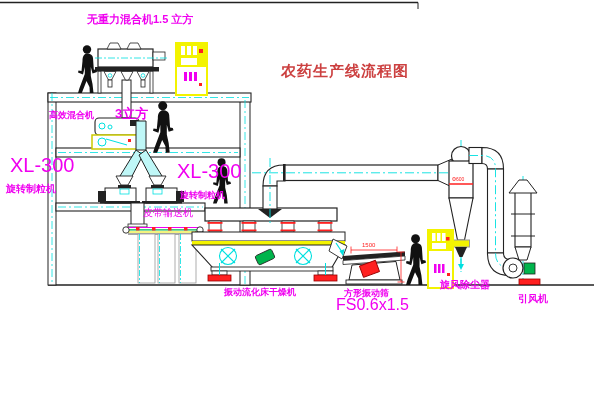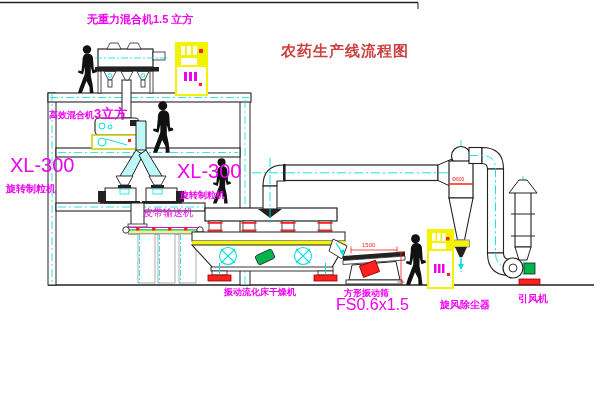--- a/index.html
+++ b/index.html
@@ -4,37 +4,37 @@
 <style>
   html,body{margin:0;padding:0;background:#fff;}
   #stage{
     position:relative;width:600px;height:403px;background:#ffffff;overflow:hidden;
     font-family:"Liberation Sans","DejaVu Sans",sans-serif;
   }
   #stage svg{position:absolute;left:0;top:0;}
   .lbl{position:absolute;white-space:nowrap;line-height:1;}
   .magenta{color:#f000f0;}
   .red{color:#ff2020;}
-  .title-wrap{position:absolute;left:281px;top:32px;display:flex;align-items:flex-start;color:#cc4040;justify-content:flex-end;}
+  .title-wrap{position:absolute;left:281px;top:52px;display:flex;align-items:flex-start;color:#cc4040;justify-content:flex-end;}
   .title-main{font-size:15px;letter-spacing:1px;margin-top:10px;font-weight:bold;}
   .title-cap{font-size:26px;font-weight:normal;margin-left:2px;letter-spacing:-1px;}
   .lbl-gravity{left:87px;top:14px;font-size:11px;font-weight:bold;}
   .lbl-highmix{left:49px;top:105px;font-weight:bold;}
   .lbl-highmix .n{font-size:9px;font-family:Liberation Mono, monospace;}
-  .lbl-highmix .s{font-size:13px;}
+  .lbl-highmix .s{font-size:13px;margin-left:21px;}
   .lbl-xl-left{left:10px;top:155px;font-size:20px;}
   .lbl-gran-left{left:6px;top:184px;font-size:10px;font-weight:bold;}
   .lbl-xl-right{left:177px;top:161px;font-size:20px;}
   .lbl-gran-right{left:180px;top:191px;font-size:9px;font-weight:bold;}
   .lbl-conveyor{left:143px;top:200px;font-size:10px;font-weight:normal;margin-top:8px;}
   .lbl-dryer-name{left:224px;top:288px;font-size:9px;font-weight:bold;text-align:right;}
   .lbl-dryer-model{left:212px;top:297px;font-size:16px;}
   .lbl-sieve-name{left:344px;top:289px;font-size:9px;font-weight:bold;}
   .lbl-sieve-model{left:336px;top:297px;font-size:16px;}
-  .lbl-cyclone{left:440px;top:300px;font-size:10px;font-weight:bold;}
+  .lbl-cyclone{left:440px;top:280px;font-size:10px;font-weight:bold;}
   .lbl-fan{left:518px;top:294px;font-size:10px;font-weight:bold;}
   .lbl-1500{left:362px;top:242px;font-size:6px;}
   .lbl-600{left:452px;top:177px;font-size:5px;}
 </style>
 </head>
 <body>
 
 <div id="stage">
 
 <svg width="600" height="403" viewBox="0 0 600 403">

